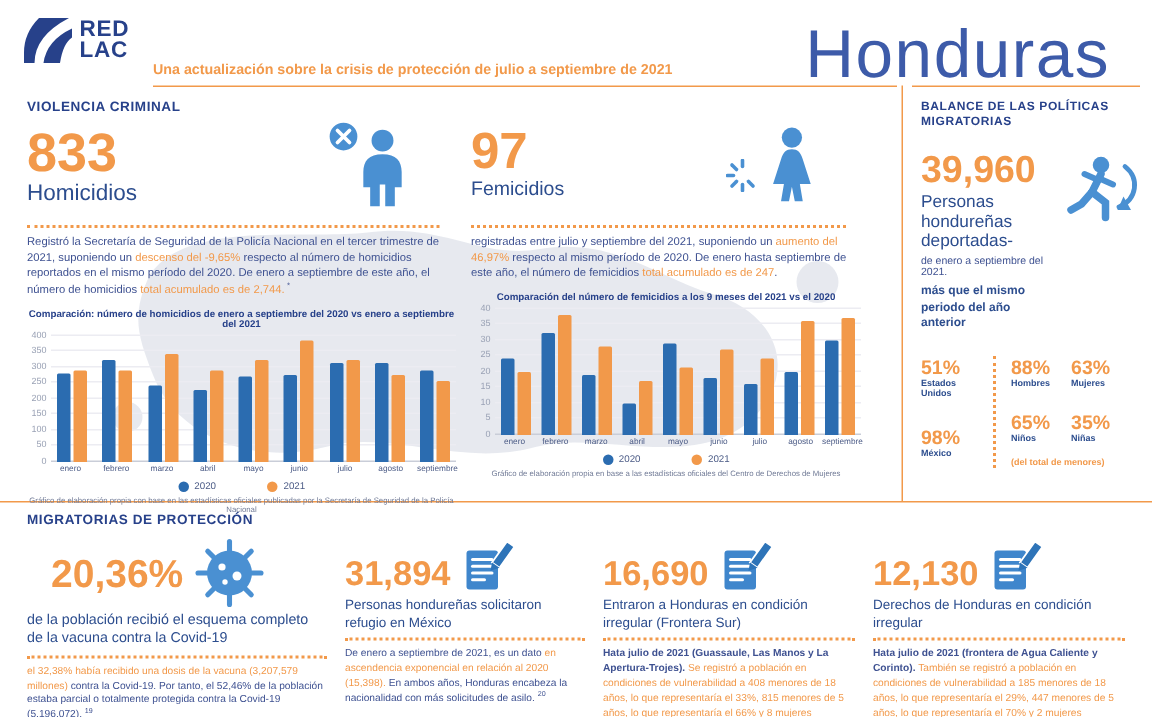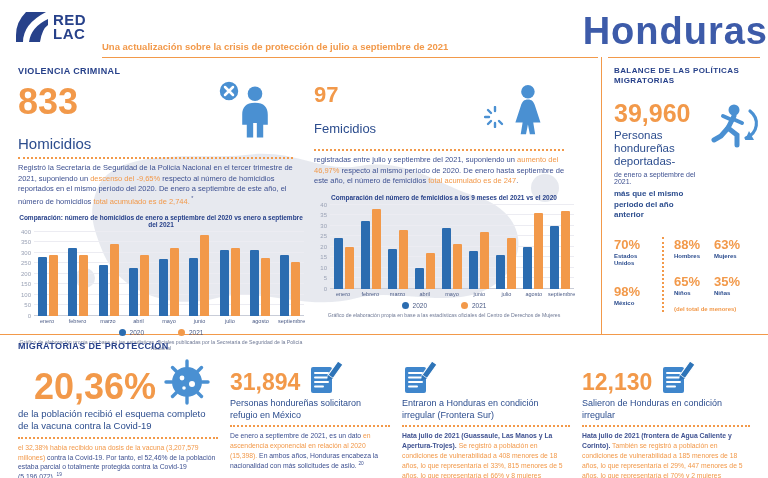--- a/index.html
+++ b/index.html
@@ -7,40 +7,40 @@
     --barblue:#2B6CB0; --titleblue:#3D5BA9; --grid:#ECECF2; --axis:#9AA2B5; --foot:#707A96;
   }
   *{box-sizing:border-box;margin:0;padding:0}
   body{font-family:"Liberation Sans",sans-serif;background:#fff}
   .page{position:relative;width:768px;height:478px;background:#fff;overflow:hidden}
 
   
   .logo{position:absolute;left:16px;top:12px;display:flex;align-items:center;gap:5px;z-index:3}
   .logo-text{color:var(--navy);font-weight:bold;font-size:15px;line-height:.92;letter-spacing:.5px}
   .subtitle{position:absolute;left:102px;top:41px;color:var(--orange);font-weight:bold;font-size:9.5px;z-index:3}
-  .country{position:absolute;right:0;top:10px;font-size:38px;font-weight:700;color:var(--titleblue);letter-spacing:1px;z-index:3}
+  .country{position:absolute;right:28px;top:10px;font-size:45px;font-weight:400;color:var(--titleblue);letter-spacing:1px;z-index:3}
   .rule-a{position:absolute;left:102px;width:496px;top:57px;height:1px;background:var(--orange)}
   .rule-b{position:absolute;left:608px;right:8px;top:57px;height:1px;background:var(--orange)}
   .vdivider{position:absolute;left:601px;top:57px;height:277px;width:1px;background:var(--orange)}
   .hdivider{position:absolute;left:0;right:0;top:334px;height:1px;background:var(--orange)}
 
   
   .map-bg{position:absolute;left:55px;top:128px;z-index:0;opacity:.85}
 
   
   .violencia{position:absolute;left:18px;top:66px;width:566px;z-index:1}
   .sec-title{font-size:9px;font-weight:bold;color:var(--navy);letter-spacing:.4px}
   .vcols{display:flex;margin-top:8px}
   .vcol1{width:296px;padding-right:10px}
   .vcol2{width:260px}
   .stat-head{display:flex;justify-content:space-between;align-items:flex-start}
   .big-num{color:var(--orange);font-weight:bold;line-height:1}
   .n833{font-size:36px}
-  .n97{font-size:22px}
-  .stat-label{color:#2C4D8E;font-size:15px;margin-top:15px}
+  .n97{font-size:34px}
+  .stat-label{color:#2C4D8E;font-size:15px;margin-top:0}
   .stat-label.sm{font-size:13px}
   .icon-wrap{position:relative;margin-right:28px}
   .xbadge{position:absolute;left:-16px;top:-4px}
   .burst{position:absolute;left:-22px;top:22px}
   .dotted{border-top:2px dotted var(--orange);margin:5px 0 4px 0;width:96%}
   .desc{font-size:7.5px;line-height:1.4;color:var(--body);width:98%}
   .hl{color:var(--orange)}
   .b{font-weight:bold}
   sup{font-size:70%;vertical-align:super}
 
@@ -85,21 +85,21 @@
   
   .necesidades{position:absolute;left:18px;top:341px;right:6px;z-index:1}
   .cards{display:flex;margin-top:8px}
   .card{padding-right:12px}
   .card1{width:212px}
   .card2{width:172px}
   .card3{width:180px}
   .card4{width:180px}
   .card-head{display:flex;align-items:flex-start;gap:8px}
   .cnum{color:var(--orange);font-weight:bold;line-height:1}
-  .c1{font-size:36px;margin-left:16px;margin-top:10px}
+  .c1{font-size:26px;margin-left:16px;margin-top:10px}
   .c2,.c3,.c4{font-size:23px;margin-top:12px}
   .card-title{color:#2C4D8E;font-size:9px;line-height:1.3;margin-top:3px}
   .card1 .card-title{font-size:9.5px}
   .card .dotted{margin:4px 0;width:100%}
   .card-body{font-size:6.8px;line-height:1.45;color:var(--body)}
 </style>
 </head>
 <body>
 
 <div class="page">
@@ -376,21 +376,21 @@
         <path d="M42 8 C52 16 50 30 38 35" stroke="#4A90D2" stroke-width="3.2" fill="none" stroke-linecap="round"></path>
         <path d="M41 28 L37 37 L46 37 Z" fill="#4A90D2"></path>
       </svg>
     </div>
 
     <div class="inc-desc" style="margin-top:4px">más que el mismo periodo del año anterior</div>
 
     <div class="stats">
       <div class="stats-col left">
         <div class="stat">
-          <div class="pct">70%</div>
+          <div class="pct">51%</div>
           <div class="lbl">Estados Unidos</div>
         </div>
         <div class="stat">
           <div class="pct">98%</div>
           <div class="lbl">México</div>
         </div>
       </div>
       <div class="stats-divider"></div>
       <div class="stats-col right">
         <div class="stat-row">
@@ -462,20 +462,21 @@
             <path d="M20 16 L25 19.5 L19 21.5 Z" fill="#2E74B8"></path>
           </svg>
         </div>
         <div class="card-title">Personas hondureñas solicitaron refugio en México</div>
         <div class="dotted"></div>
         <div class="card-body"><span class="">De enero a septiembre de 2021, es un dato </span><span class="hl ">en ascendencia exponencial en relación al 2020 (15,398).</span><span class=""> En ambos años, Honduras encabeza la nacionalidad con más solicitudes de asilo. </span><sup class="">20</sup></div>
       </div>
 
       <div class="card card3">
         <div class="card-head">
+          <div class="cnum c3">16,690</div>
           <svg width="36" height="36" viewBox="0 0 36 36" style="flex:none">
             <rect x="3" y="8" width="21" height="26" rx="2" fill="#3F86CC"></rect>
             <g stroke="#fff" stroke-width="2" stroke-linecap="round">
               <path d="M7 14 L20 14"></path>
                 <path d="M7 18.5 L20 18.5"></path>
                 <path d="M7 23 L20 23"></path>
                 <path d="M7 27.5 L15 27.5"></path>
             </g>
             <path d="M20 16 L30 2 L35 5.5 L25 19.5 Z" fill="#2E74B8" stroke="#fff" stroke-width="1.2"></path>
             <path d="M20 16 L25 19.5 L19 21.5 Z" fill="#2E74B8"></path>
@@ -494,20 +495,20 @@
             <g stroke="#fff" stroke-width="2" stroke-linecap="round">
               <path d="M7 14 L20 14"></path>
                 <path d="M7 18.5 L20 18.5"></path>
                 <path d="M7 23 L20 23"></path>
                 <path d="M7 27.5 L15 27.5"></path>
             </g>
             <path d="M20 16 L30 2 L35 5.5 L25 19.5 Z" fill="#2E74B8" stroke="#fff" stroke-width="1.2"></path>
             <path d="M20 16 L25 19.5 L19 21.5 Z" fill="#2E74B8"></path>
           </svg>
         </div>
-        <div class="card-title">Salieron de Honduras en condición irregular</div>
+        <div class="card-title">Derechos de Honduras en condición irregular</div>
         <div class="dotted"></div>
         <div class="card-body"><span class="b">Hata julio de 2021 (frontera de Agua Caliente y Corinto).</span><span class="hl "> También se registró a población en condiciones de vulnerabilidad a 185 menores de 18 años, lo que representaría el 29%, 447 menores de 5 años, lo que representaría el 70% y 2 mujeres embarazadas, lo que representaría el 2%. </span></div>
       </div>
 
     </div>
   </section>
 </div>
 
 </body></html>

